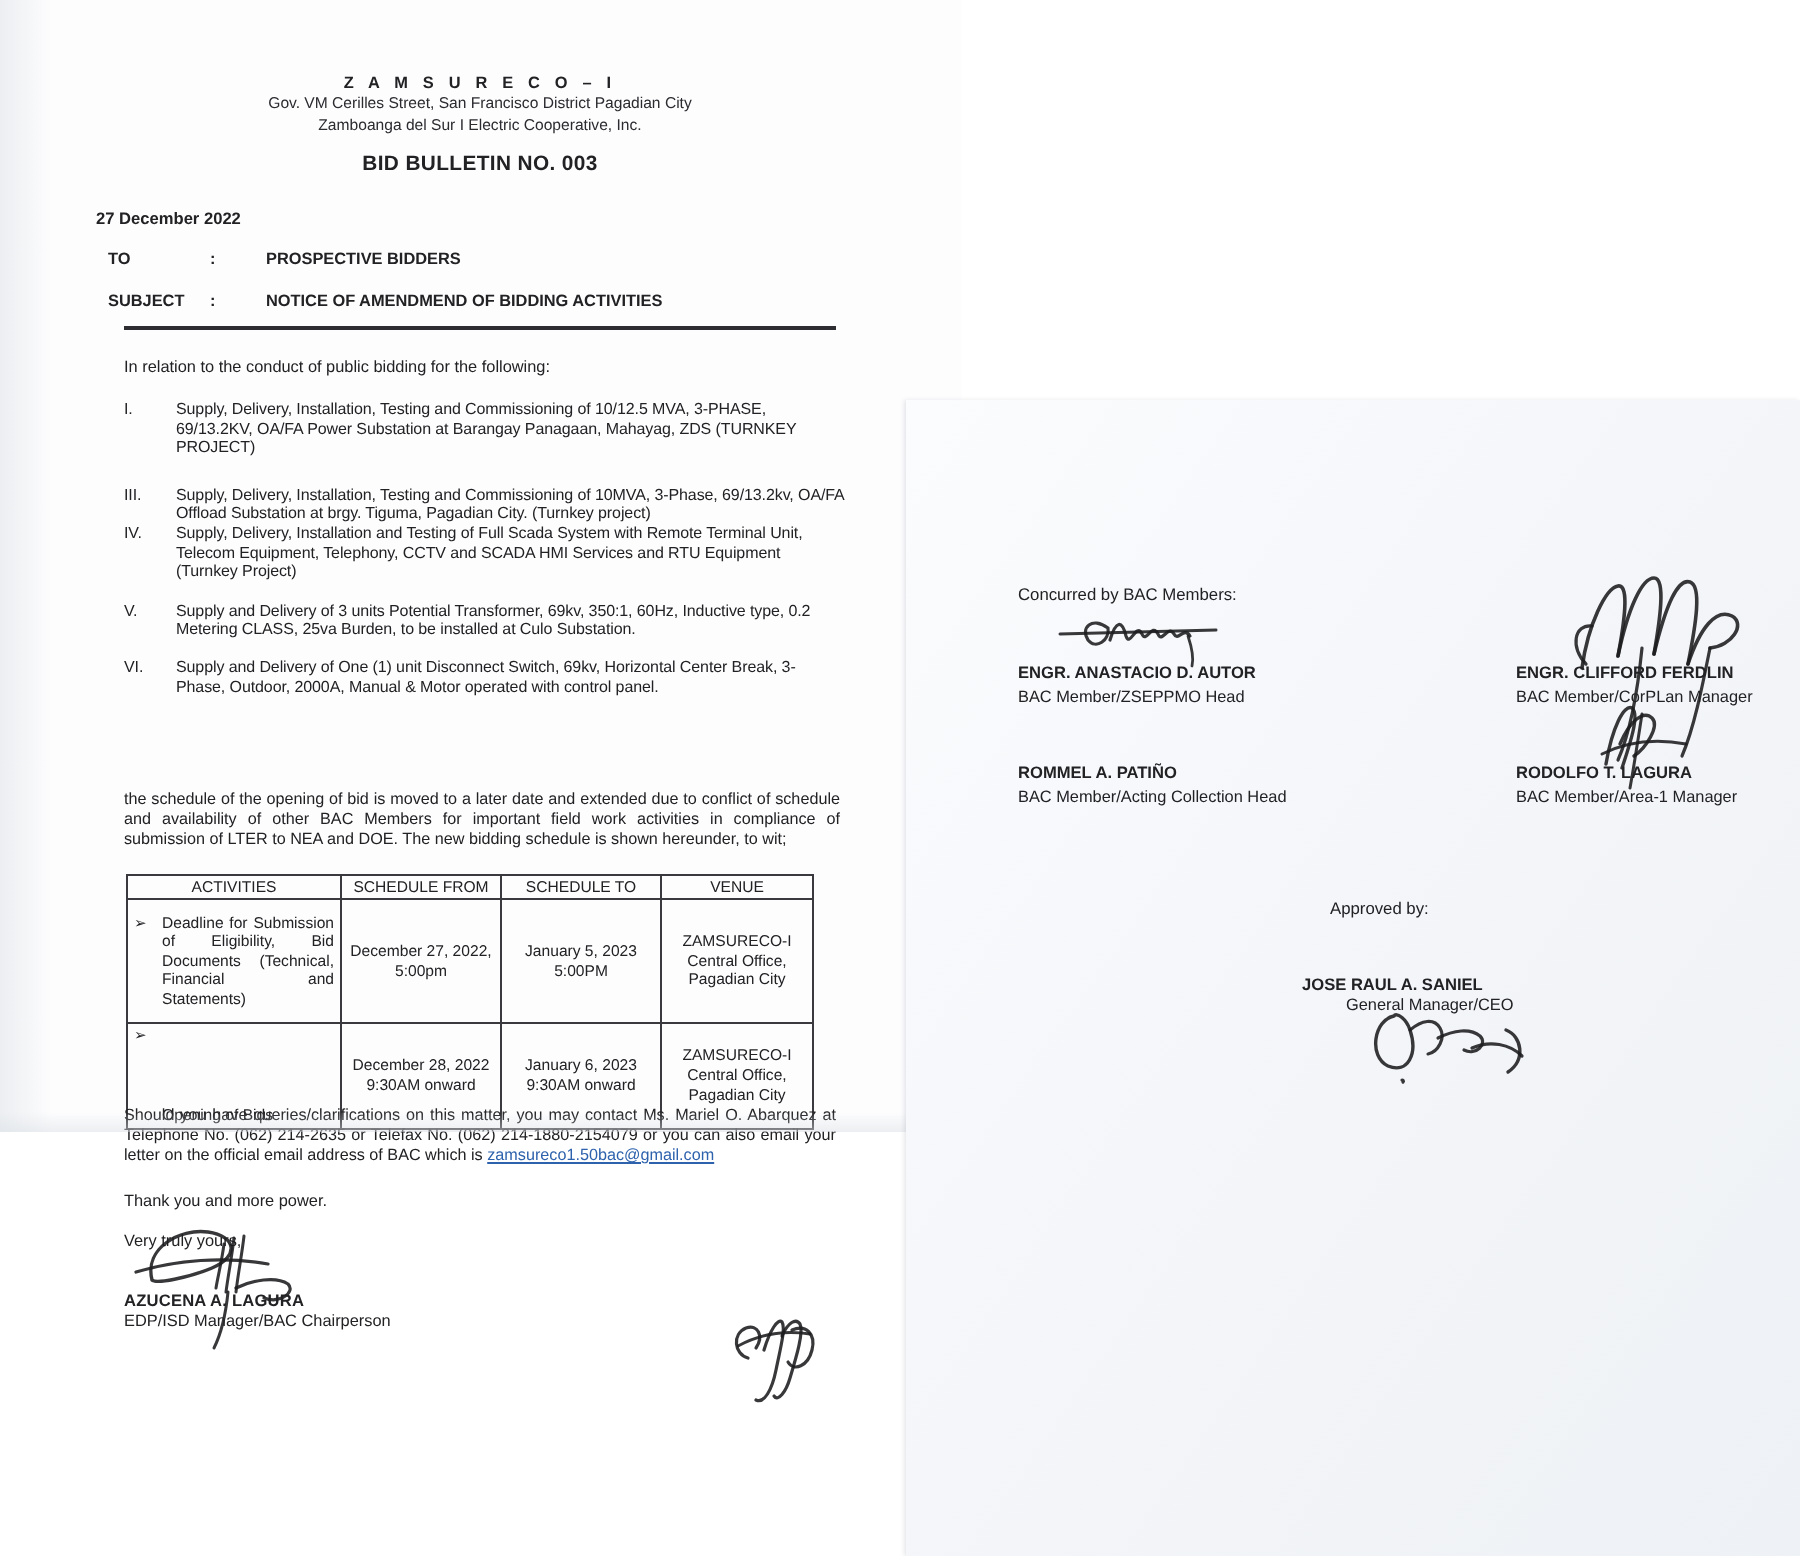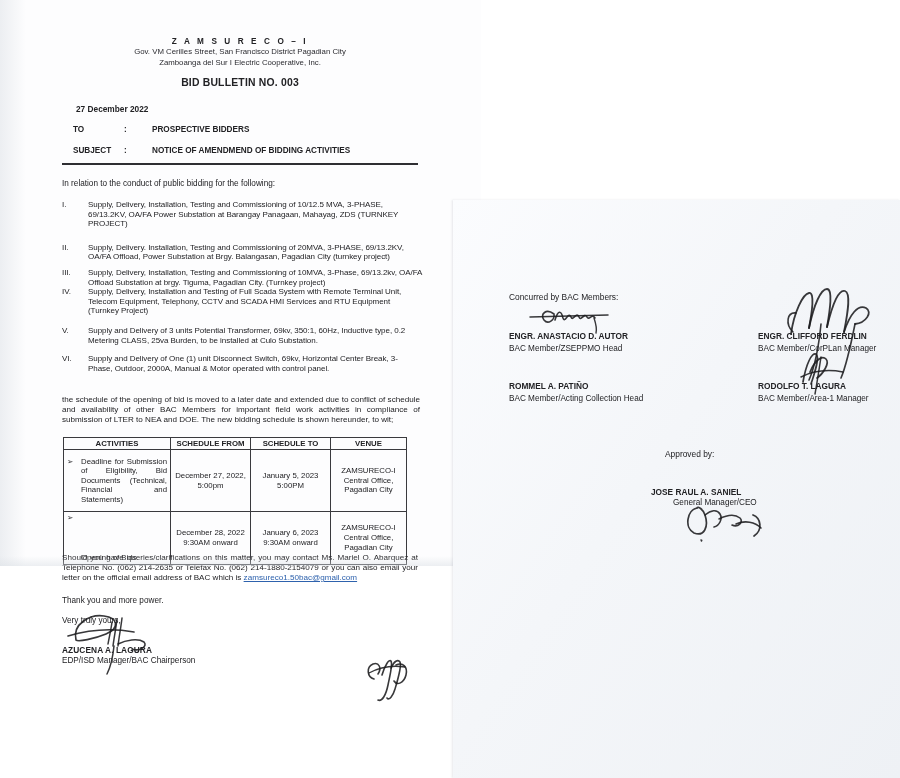--- a/index.html
+++ b/index.html
@@ -13,37 +13,37 @@
      background:linear-gradient(to bottom, rgba(255,255,255,0), rgba(219,224,229,.5));}
   .page2{left:453px;top:200px;width:447px;height:578px;
      background:linear-gradient(125deg,#fbfcfe 0%,#f4f6f9 45%,#eef1f5 100%);
      box-shadow:-1px 0 2px rgba(120,130,145,.18);}
   .abs{position:absolute;}
   .c{text-align:center;}
   .letterhead{left:62px;top:36px;width:356px;}
   .org-name{font-size:8.2px;font-weight:bold;letter-spacing:2.6px;line-height:11px;}
   .org-sub{font-size:7.8px;line-height:10.5px;color:#2b2b30;}
   .doc-title{font-size:10.4px;font-weight:bold;margin-top:9px;letter-spacing:.2px;}
-  .date-line{left:76px;top:104px;font-size:8.3px;font-weight:bold;text-align:center;}
-  .kv{left:73px;width:360px;font-size:8.2px;font-weight:bold;display:flex;}
+  .date-line{left:48px;top:104px;font-size:8.3px;font-weight:bold;text-align:center;}
+  .kv{left:54px;width:360px;font-size:8.2px;font-weight:bold;display:flex;}
   .kv .k{width:51px;flex:none;}
   .kv .colon{width:28px;flex:none;}
   .rule{left:62px;top:163px;width:356px;height:2.4px;background:#2e2e32;}
   .intro{left:62px;top:179px;width:360px;font-size:8.2px;}
   .items{left:62px;top:200px;width:360px;}
   .item{display:flex;font-size:8px;line-height:9.6px;letter-spacing:-0.05px;}
   .item .num{width:26px;flex:none;}
   .item .txt{flex:1;}
   .mb14{margin-bottom:14px;} .mb6{margin-bottom:6px;} .mb0{margin-bottom:0;}
   .mb10{margin-bottom:10px;} .mb9{margin-bottom:9px;}
   .note{left:62px;top:395px;width:358px;font-size:8.1px;line-height:10px;text-align:justify;}
   table.sched{position:absolute;left:63px;top:437px;width:343px;border-collapse:collapse;
      table-layout:fixed;font-size:7.8px;line-height:9.6px;}
   table.sched th, table.sched td{border:1px solid #3a3a3e;padding:1px 3px;vertical-align:middle;}
-  table.sched th{font-weight:bold;text-align:center;height:11px;padding:0 1px;}
+  table.sched th{font-weight:normal;text-align:center;height:11px;padding:0 1px;}
   col.c-act{width:107px;} col.c-from{width:80px;} col.c-to{width:80px;} col.c-ven{width:76px;}
   td.act{vertical-align:top;padding:2px 4px 2px 4px;}
   td.act .bullet{float:left;width:13px;font-size:7.5px;}
   td.act .atxt{display:block;margin-left:14px;text-align:justify;}
   td.act2 .atxt{text-align:left;margin-top:40px;}
   td.mid{text-align:center;}
   .contact{left:62px;top:553px;width:356px;font-size:8.1px;line-height:10px;text-align:justify;}
   .email-link{color:#2e62ad;text-decoration:underline;cursor:pointer;}
   .thanks{left:62px;top:596px;font-size:8.2px;}
   .closing{left:62px;top:616px;font-size:8.2px;}
@@ -88,24 +88,20 @@
     </div>
 
     <div class="abs rule"></div>
 
     <div class="abs intro">In relation to the conduct of public bidding for the following:</div>
 
     <div class="abs items">
       <div class="item mb14">
         <span class="num">I.</span>
         <span class="txt">Supply, Delivery, Installation, Testing and Commissioning of 10/12.5 MVA, 3-PHASE, 69/13.2KV, OA/FA Power Substation at Barangay Panagaan, Mahayag, ZDS (TURNKEY PROJECT)</span>
-      </div>
-      <div class="item mb6">
-        <span class="num">II.</span>
-        <span class="txt">Supply, Delivery. Installation, Testing and Commissioning of 20MVA, 3-PHASE, 69/13.2KV, OA/FA Offload, Power Substation at Brgy. Balangasan, Pagadian City (turnkey project)</span>
       </div>
       <div class="item mb0">
         <span class="num">III.</span>
         <span class="txt">Supply, Delivery, Installation, Testing and Commissioning of 10MVA, 3-Phase, 69/13.2kv, OA/FA Offload Substation at brgy. Tiguma, Pagadian City. (Turnkey project)</span>
       </div>
       <div class="item mb10">
         <span class="num">IV.</span>
         <span class="txt">Supply, Delivery, Installation and Testing of Full Scada System with Remote Terminal Unit, Telecom Equipment, Telephony, CCTV and SCADA HMI Services and RTU Equipment (Turnkey Project)</span>
       </div>
       <div class="item mb9">

